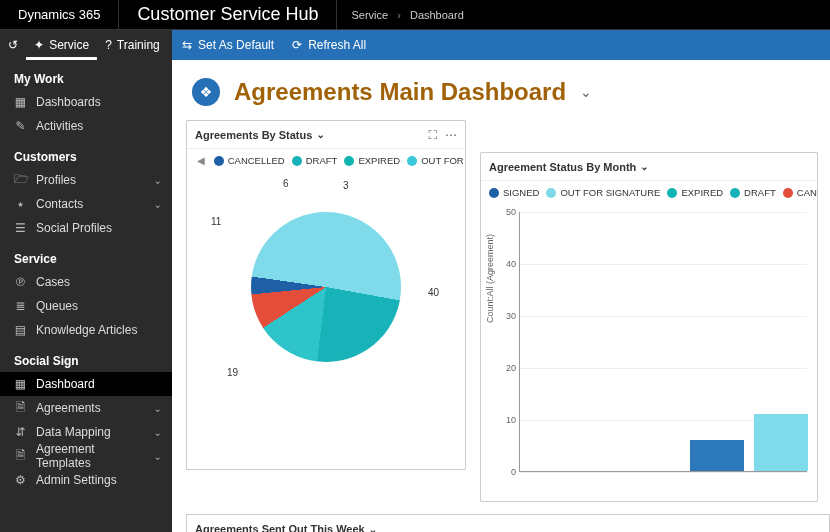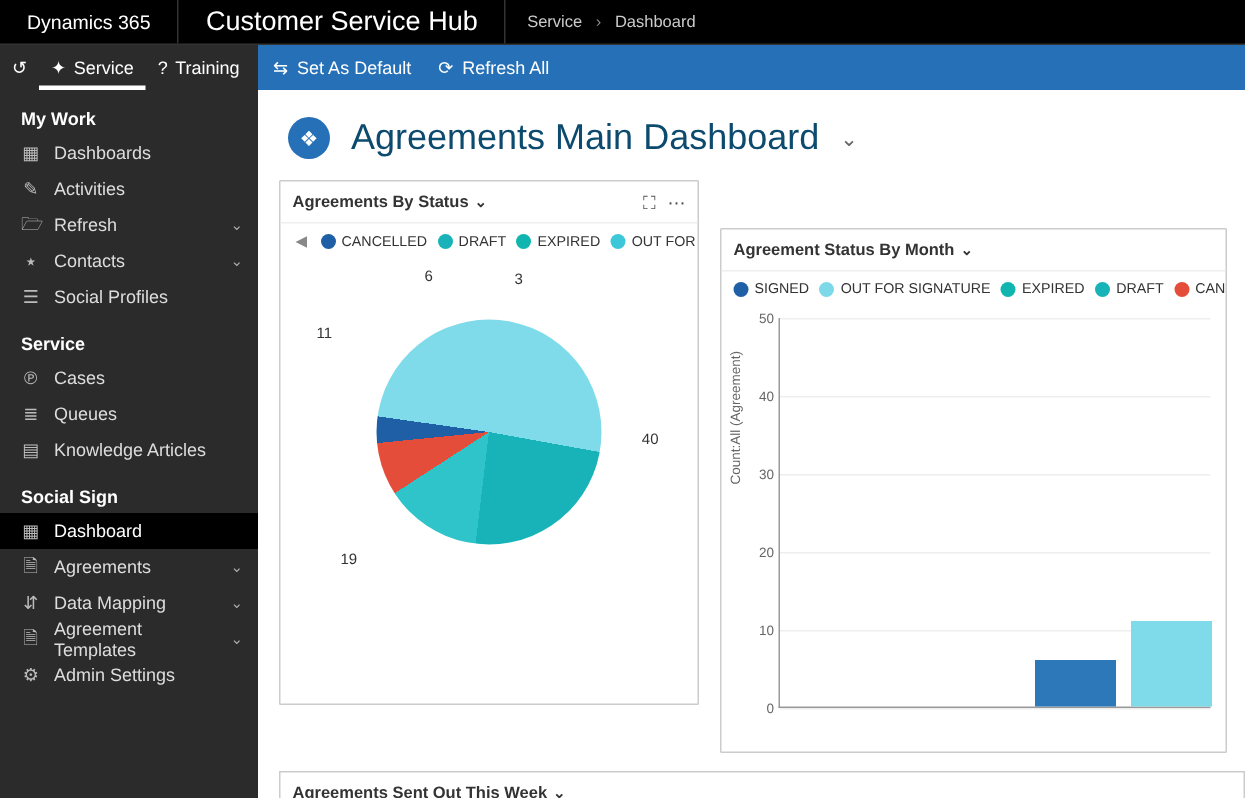--- a/index.html
+++ b/index.html
@@ -20,21 +20,21 @@
   .sidebar { width: 172px; background: #2b2b2b; color: #ccc; font-size: 12px; overflow: hidden; }
   .sidebar .group { padding: 12px 10px 4px 14px; color: #fff; font-weight: 600; font-size: 12px; }
   .sidebar .item { display: flex; align-items: center; height: 24px; padding: 0 10px 0 14px; cursor: pointer; color: #ddd; gap: 9px; }
   .sidebar .item.active { background: #000; color: #fff; }
   .sidebar .item .label { flex: 1; }
   .sidebar .item .chev { font-size: 10px; color: #aaa; }
   .sidebar .iicon { width: 13px; text-align: center; font-size: 12px; color:#bbb; }
   .content { flex: 1; background: #fff; overflow: hidden; display: flex; flex-direction: column; }
   .page-header { display: flex; align-items: center; gap: 14px; padding: 18px 20px 14px 20px; }
   .page-header .circle { width: 28px; height: 28px; border-radius: 50%; background: #2570b6; color: #fff; display: flex; align-items: center; justify-content: center; font-size: 14px; }
-  .page-header h1 { font-weight: 400; font-size: 24px; color: #0c4a6e; }
+  .page-header h1 { font-weight: 700; font-size: 24px; color: #a16207; }
   .page-header .dd { color: #666; font-size: 14px; }
   .cards { display: flex; gap: 14px; padding: 0 12px 0 14px; }
   .card { border: 1px solid #ccc; border-radius: 1px; background: #fff; }
   .card-left { width: 280px; height: 350px; }
   .card-right { flex:1; height: 350px; min-width:0;margin-top:32px;}
   .card-header { display: flex; align-items: center; height: 28px; padding: 0 8px; font-size: 11px; color: #333; border-bottom: 1px solid #eee; gap: 44px; }
   .card-header .title { font-weight: 600; flex: 1; display: flex; align-items: center; gap: 4px; }
   .card-header .tools { display: flex; gap: 8px; color: #555; font-size: 12px; }
   .legend { display: flex; align-items: center; gap: 7px; padding: 6px 8px; font-size: 9.5px; color: #333; flex-wrap: nowrap; overflow: hidden; }
   .legend .arrow { color:#888; font-size:10px; padding:0 2px;}
@@ -97,23 +97,24 @@
   <div class="sidebar" id="sidebar">
       <div class="group">My Work</div>
       <div class="item">
         <span class="iicon">▦</span>
         <span class="label">Dashboards</span>
       </div>
       <div class="item">
         <span class="iicon">✎</span>
         <span class="label">Activities</span>
       </div>
+      <div class="group">Customers</div>
       <div class="item">
         <span class="iicon">🗁</span>
-        <span class="label">Refresh</span>
+        <span class="label">Profiles</span>
         <span class="chev">⌄</span>
       </div>
       <div class="item">
         <span class="iicon">⭑</span>
         <span class="label">Contacts</span>
         <span class="chev">⌄</span>
       </div>
       <div class="item">
         <span class="iicon">☰</span>
         <span class="label">Social Profiles</span>

